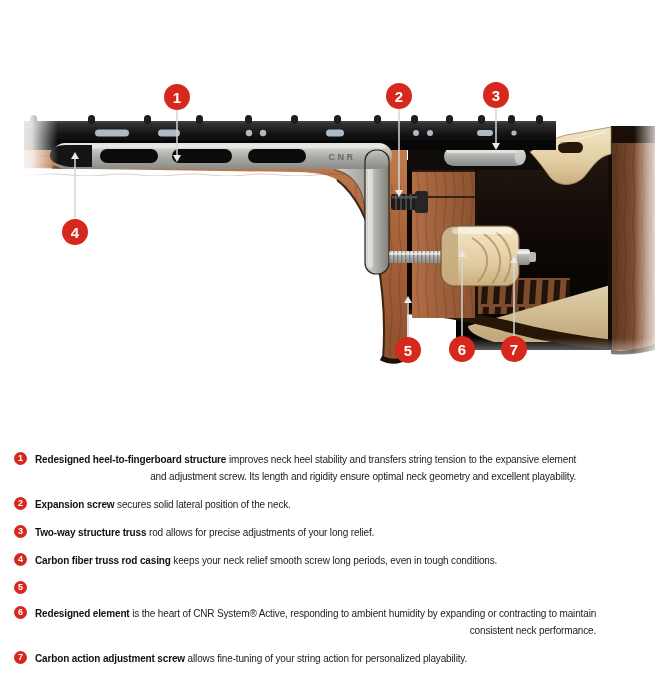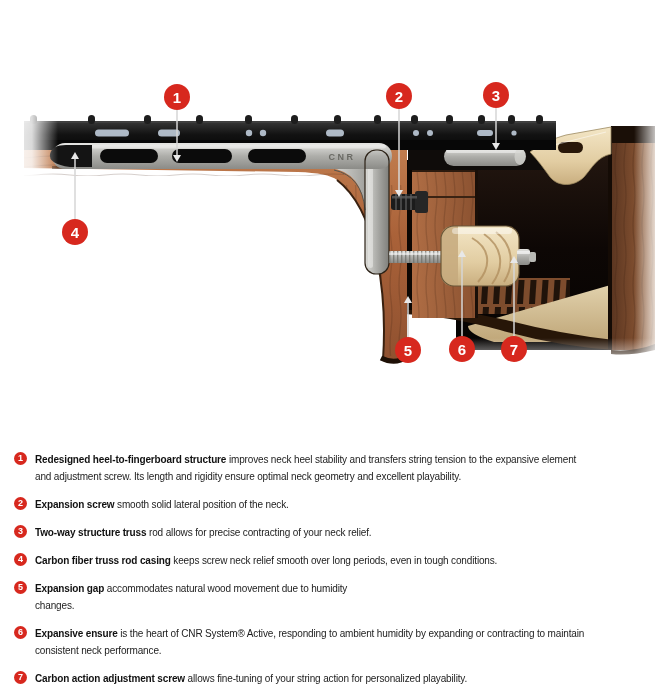--- a/index.html
+++ b/index.html
@@ -5,21 +5,21 @@
   html,body{margin:0;padding:0;background:#fff;}
   body{width:672px;height:698px;font-family:"Liberation Sans",sans-serif;overflow:hidden;}
   .page{width:672px;height:698px;background:#fff;}
   .illustration{display:block;}
   .legend{padding:6px 14px 0 14px;}
   .legend-item{display:flex;align-items:flex-start;margin-bottom:11px;}
   .badge{flex:0 0 auto;width:13px;height:13px;border-radius:50%;background:#d7281e;color:#fff;
          font-size:9px;font-weight:700;display:flex;align-items:center;justify-content:center;
          margin-right:8px;margin-top:1px;line-height:13px;}
   .legend-text{margin:0;font-size:10px;line-height:17px;color:#1c1c1c;letter-spacing:-0.15px;
-               white-space:pre-line;max-width:632px;}
+               white-space:pre-line;max-width:632px;text-align:right;}
   .legend-text b{font-weight:700;color:#111;}
   svg text{font-family:"Liberation Sans",sans-serif;}
 </style>
 </head>
 <body>
 
 <div class="page">
 
   <svg class="illustration" width="672" height="445" viewBox="0 0 672 445">
     <defs>
@@ -278,38 +278,36 @@
   </svg>
 
   <div class="legend">
     <div class="legend-item">
       <span class="badge">1</span>
       <p class="legend-text"><b>Redesigned heel-to-fingerboard structure</b><span> improves neck heel stability and transfers string tension to the expansive element
 and adjustment screw. Its length and rigidity ensure optimal neck geometry and excellent playability.</span></p>
     </div>
     <div class="legend-item">
       <span class="badge">2</span>
-      <p class="legend-text"><b>Expansion screw</b><span> smooth solid lateral position of the neck.</span></p>
+      <p class="legend-text"><b>Expansion screw</b><span> secures solid lateral position of the neck.</span></p>
     </div>
     <div class="legend-item">
       <span class="badge">3</span>
-      <p class="legend-text"><b>Two-way structure truss</b><span> rod allows for precise contracting of your neck relief.</span></p>
+      <p class="legend-text"><b>Two-way structure truss</b><span> rod allows for precise adjustments of your long relief.</span></p>
     </div>
     <div class="legend-item">
       <span class="badge">4</span>
-      <p class="legend-text"><b>Carbon fiber truss rod casing</b><span> keeps screw neck relief smooth over long periods, even in tough conditions.</span></p>
+      <p class="legend-text"><b>Carbon fiber truss rod casing</b><span> keeps your neck relief smooth screw long periods, even in tough conditions.</span></p>
     </div>
     <div class="legend-item">
       <span class="badge">5</span>
-      <p class="legend-text"><b>Expansion gap</b><span> accommodates natural wood movement due to humidity
-changes.</span></p>
     </div>
     <div class="legend-item">
       <span class="badge">6</span>
-      <p class="legend-text"><b>Expansive ensure</b><span> is the heart of CNR System® Active, responding to ambient humidity by expanding or contracting to maintain
+      <p class="legend-text"><b>Redesigned element</b><span> is the heart of CNR System® Active, responding to ambient humidity by expanding or contracting to maintain
 consistent neck performance.</span></p>
     </div>
     <div class="legend-item">
       <span class="badge">7</span>
       <p class="legend-text"><b>Carbon action adjustment screw</b><span> allows fine-tuning of your string action for personalized playability.</span></p>
     </div>
   </div>
 
 </div>
 

